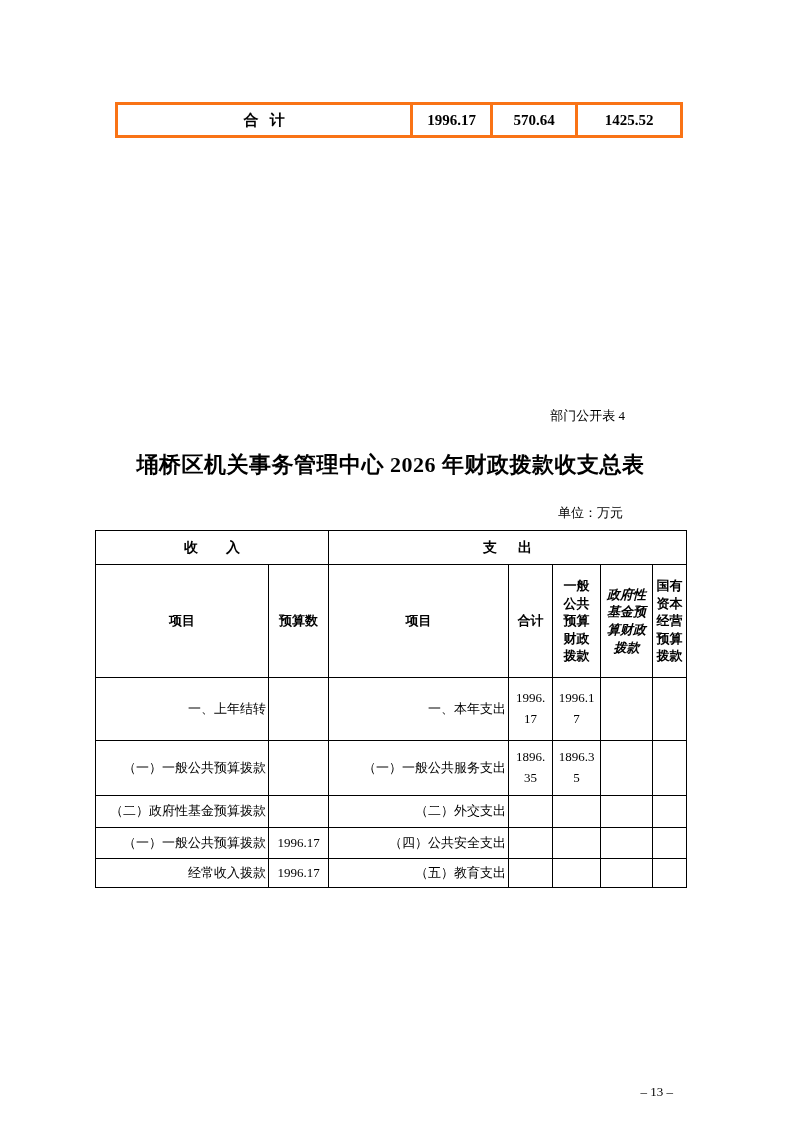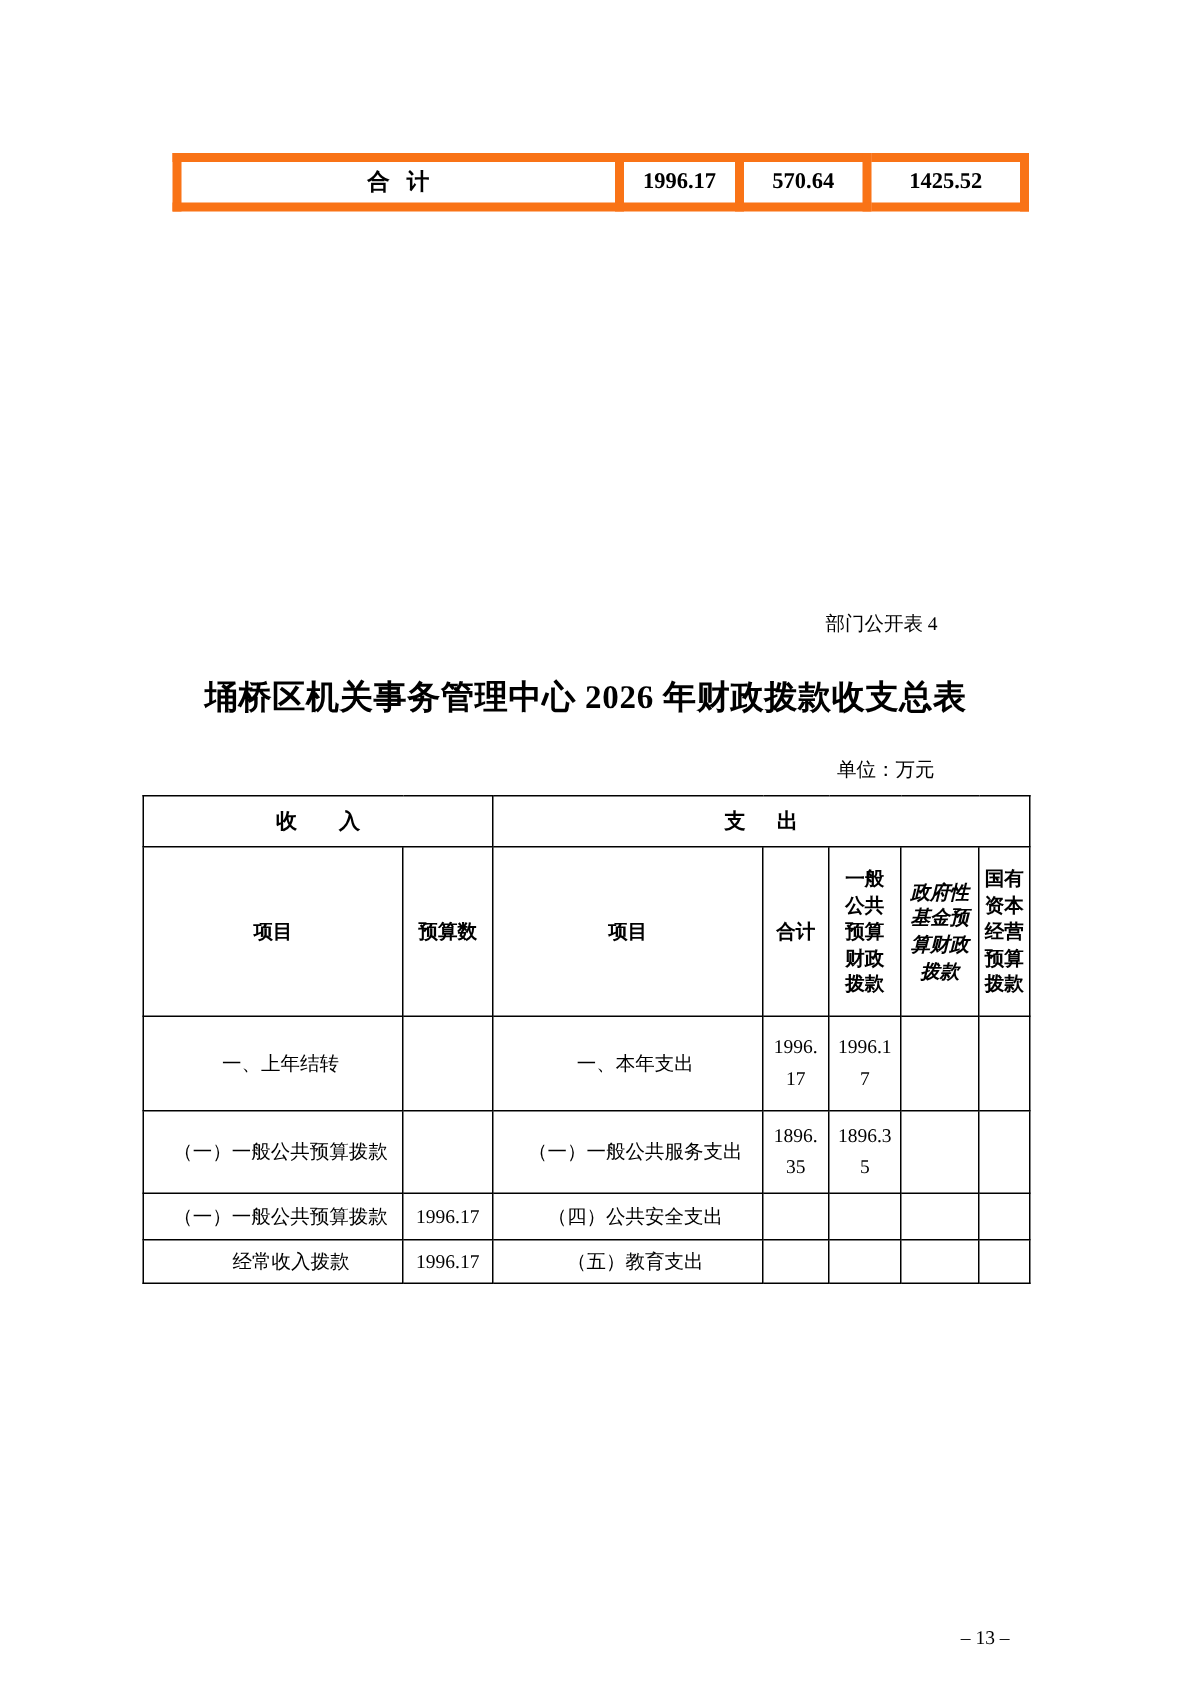--- a/index.html
+++ b/index.html
@@ -12,21 +12,21 @@
     color: #000;
   }
 
   
   .carryover {
     position: absolute; left: 115px; top: 102px;
     width: 565px;
     border-collapse: collapse; table-layout: fixed;
   }
   .carryover td {
-    border: 6px solid #f97316;
+    border: 3px solid #f97316;
     height: 33px;
     text-align: center;
     font-weight: bold;
     font-size: 15px;
     padding: 0 2px;
   }
   .carryover .c-label { white-space: pre; }
 
   
   .note  { position: absolute; top: 407px; right: 168px; font-size: 13px; }
@@ -57,21 +57,21 @@
     white-space: pre;
   }
   .budget tr.h2 td {
     height: 113px;
     font-weight: bold; text-align: center;
   }
   .budget td.vh-a { padding: 2px 7px;  line-height: 1.35; }
   .budget td.vh-b { padding: 2px 0; line-height: 1.35; font-style: italic; }
   .budget td.vh-c { padding: 2px 2px;  line-height: 1.35; }
 
-  .budget td.lbl { text-align: center; padding: 1px 2px 1px 12px; line-height: 1.55; }
+  .budget td.lbl { text-align: right; padding: 1px 2px 1px 12px; line-height: 1.55; }
   .budget td.lbl.indent { padding-left: 26px; }
   .budget td.num { text-align: center; }
   .budget td.n1 { text-align: center; word-break: break-all; padding: 1px 4px; line-height: 1.6; }
   .budget td.n2 { text-align: center; word-break: break-all; padding: 1px 3px; line-height: 1.6; }
   .budget td.n3 { text-align: center; }
 
   .budget tr.r0 { height: 63px; }
   .budget tr.r1 { height: 55px; }
   .budget tr.r2 { height: 32px; }
   .budget tr.r3 { height: 29px; }
@@ -142,20 +142,29 @@
     </tr>
     <tr class="r1">
       <td class="lbl">（一）一般公共预算拨款</td>
       <td class="num"></td>
       <td class="lbl">（一）一般公共服务支出</td>
       <td class="n1">1896.35</td>
       <td class="n2">1896.35</td>
       <td class="n3"></td>
       <td class="n3"></td>
     </tr>
+    <tr class="r2">
+      <td class="lbl">（二）政府性基金预算拨款</td>
+      <td class="num"></td>
+      <td class="lbl">（二）外交支出</td>
+      <td class="n1"></td>
+      <td class="n2"></td>
+      <td class="n3"></td>
+      <td class="n3"></td>
+    </tr>
     <tr class="r4">
       <td class="lbl">（一）一般公共预算拨款</td>
       <td class="num">1996.17</td>
       <td class="lbl">（四）公共安全支出</td>
       <td class="n1"></td>
       <td class="n2"></td>
       <td class="n3"></td>
       <td class="n3"></td>
     </tr>
     <tr class="r5">

